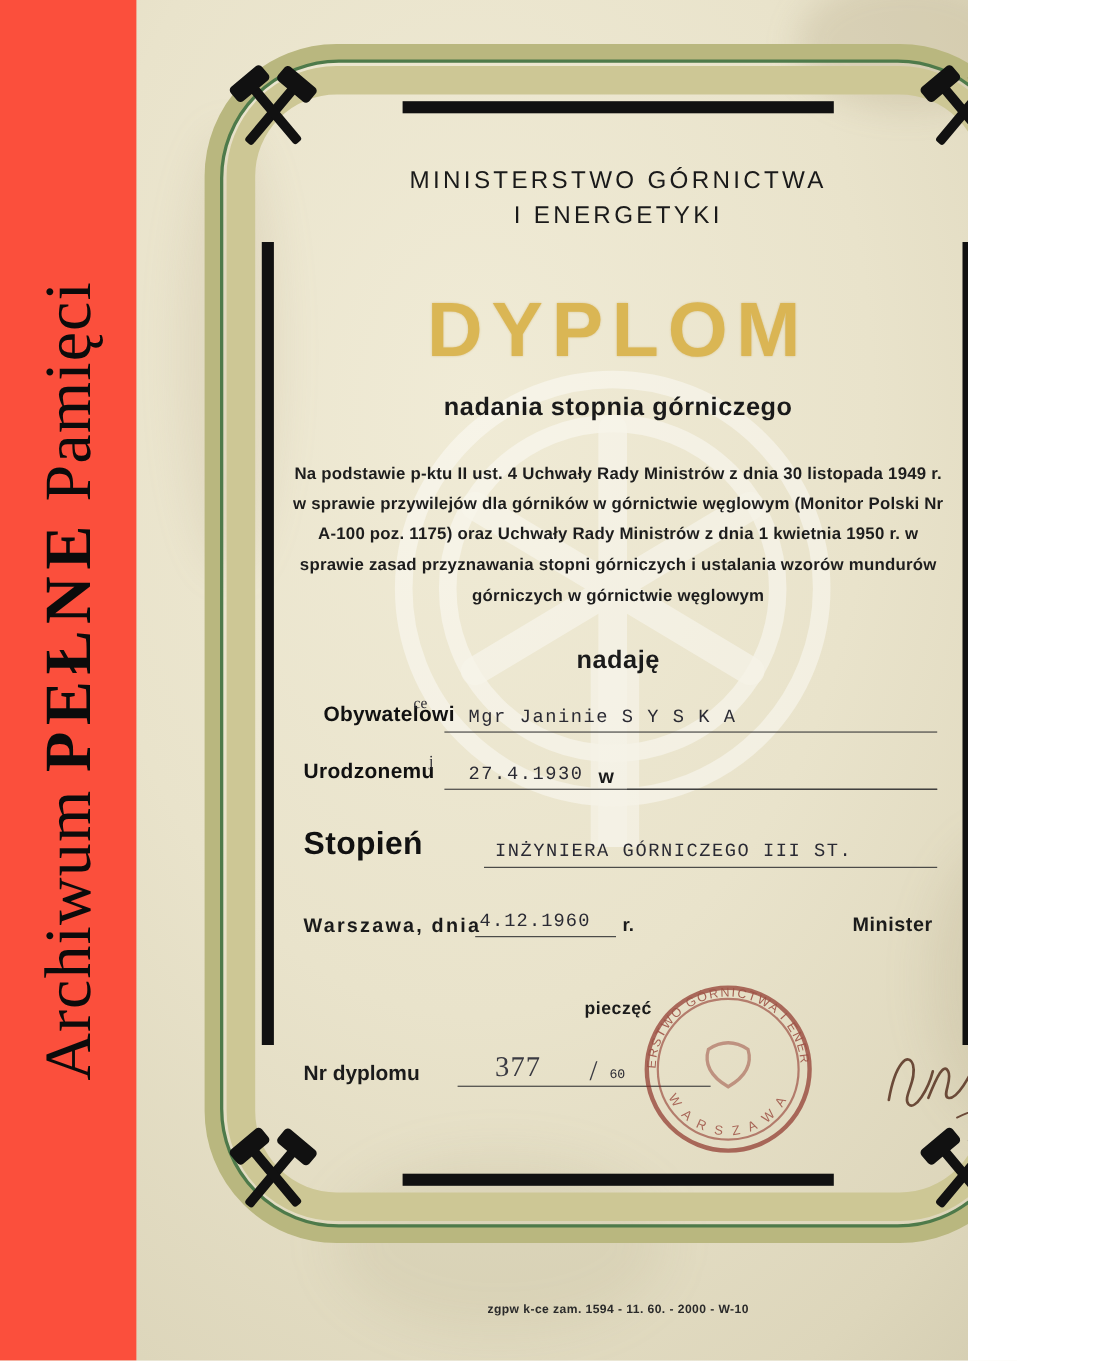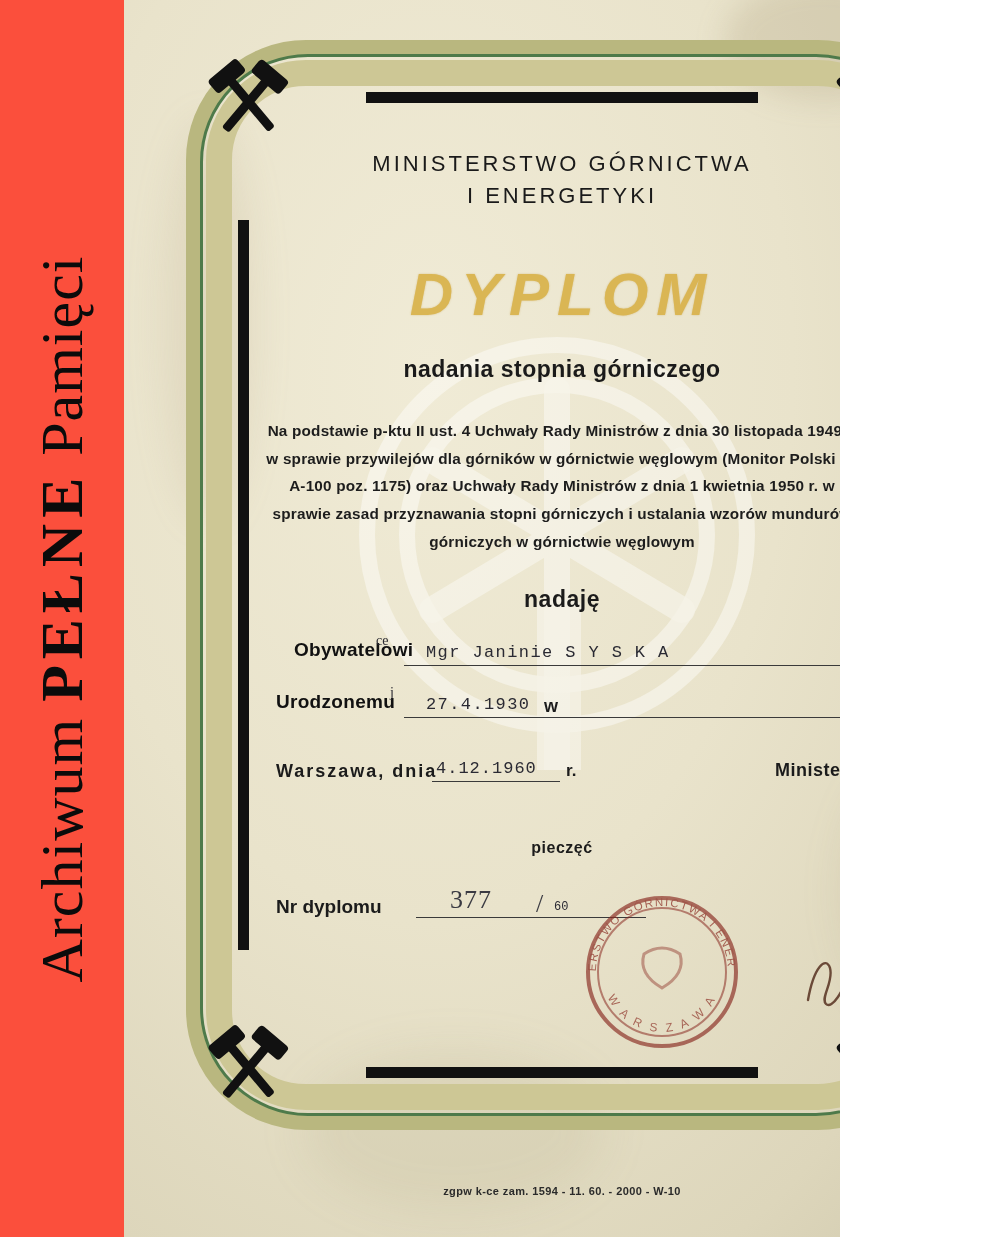--- a/index.html
+++ b/index.html
@@ -9,25 +9,24 @@
   }
   body {
     width: 1000px;
     height: 1237px;
     overflow: hidden;
     font-family: "Liberation Sans", sans-serif;
   }
 
   #page {
     position: relative;
-    width: 808px;
+    width: 880px;
     height: 1237px;
     background: #e8e4d0;
     overflow: hidden;
-    padding-left: 32px;
   }
 
   
   #watermark-bar {
     position: absolute;
     left: 0;
     top: 0;
     width: 124px;
     height: 1237px;
     background: #fb4f3c;
@@ -167,26 +166,25 @@
   #ministry .l2 { display: block; }
 
   #dyplom-wrap {
     margin-top: 48px;
     height: 70px;
     position: relative;
   }
   #dyplom {
     font-family: "Liberation Sans", sans-serif;
     font-weight: bold;
-    font-size: 60px;
+    font-size: 70px;
     letter-spacing: 8px;
     color: #d9b24a;
     opacity: 0.92;
     text-shadow: 0 0 2px rgba(190,150,50,0.5);
-    font-style: italic;
   }
 
   #subtitle {
     margin-top: 26px;
     font-family: "Liberation Sans", sans-serif;
     font-weight: bold;
     font-size: 23px;
     letter-spacing: 0.5px;
     color: #1a1a1a;
   }
@@ -547,20 +545,25 @@
 
       <div class="form-row" id="row-urodz">
         <span class="form-label">Urodzonemu</span>
         <span class="rule"></span>
         <span class="handwrite">j</span>
         <span class="typed">27.4.1930</span>
         <span class="w-label">w</span>
         <span class="rule rule2"></span>
       </div>
 
+      <div class="form-row" id="row-stopien">
+        <span class="form-label">Stopień</span>
+        <span class="rule"></span>
+        <span class="typed">INŻYNIERA GÓRNICZEGO III ST.</span>
+      </div>
 
       <div id="row-place">
         <span id="place-text">Warszawa, dnia</span>
         <span id="place-rule"></span>
         <span id="place-date">4.12.1960</span>
         <span id="place-r">r.</span>
         <span id="minister-label">Minister</span>
       </div>
 
       <div id="pieczec">pieczęć</div>

